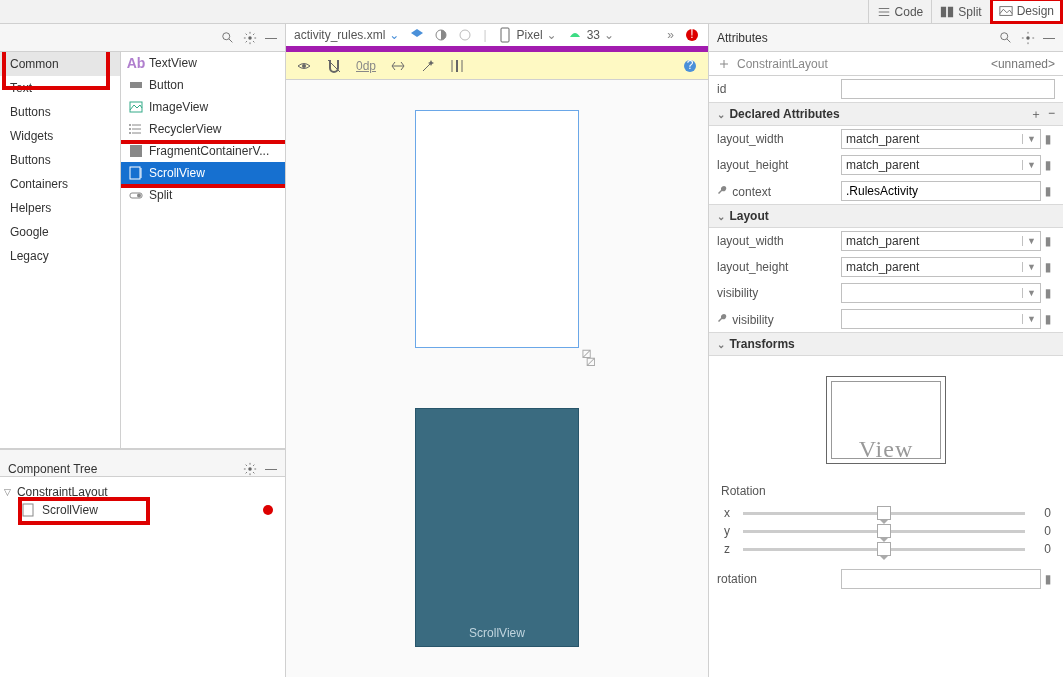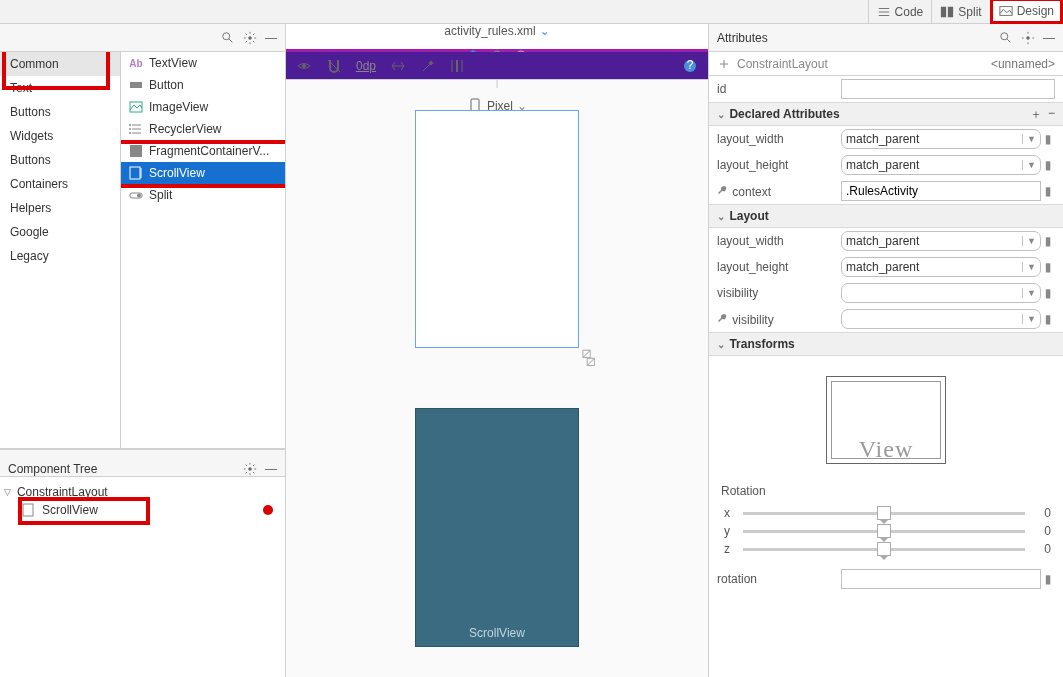--- a/index.html
+++ b/index.html
@@ -34,43 +34,43 @@
   .comp-hdr .title{font-weight:500;color:#333;}
   .comp-hdr .icons{display:flex;gap:8px;color:#666;}
   .comp-body { flex:0 0 200px; overflow:auto; padding:6px 4px; position:relative;}
   .tree-node { display:flex; align-items:center; gap:6px; padding:2px 0;}
   .tree-node .ico{width:14px;height:14px;display:inline-flex;}
   .tree-child { margin-left:18px;}
   .err-dot { width:10px;height:10px; border-radius:50%; background:#d00; margin-left:auto; margin-right:8px;}
 
   
   .center { flex:1; display:flex; flex-direction:column; border-right:1px solid #d0d0d0; background:#fafafa;}
-  .center-top { height:28px; display:flex; align-items:center; gap:10px; padding:0 8px; border-bottom:3px solid #a21caf; background:#fff;flex-direction:column;}
+  .center-top { height:28px; display:flex; align-items:center; gap:10px; padding:0 8px; border-bottom:6px solid #a21caf; background:#fff;}
   .center-top .file{color:#555; display:flex; align-items:center; gap:4px;}
   .center-top .icons{display:flex;gap:8px;color:#888;align-items:center;}
   .center-top svg{width:16px;height:16px;}
-  .center-tools { height:28px; display:flex; align-items:center; gap:14px; padding:0 10px; border-bottom:1px solid #d0d0d0; background:#4c1d95; color:#888;}
+  .center-tools { height:28px; display:flex; align-items:center; gap:14px; padding:0 10px; border-bottom:1px solid #d0d0d0; background:#fef9c3; color:#888;}
   .center-tools .sp{flex:1;}
   .center-tools svg{width:16px;height:16px;}
   .canvas { flex:1; overflow:auto; display:flex; flex-direction:column; align-items:center; gap:60px; padding:30px 0;}
   .device { width:164px; height:292px; background:#fff; border:1px solid #6aa7e8; position:relative;}
   .device .handle{position:absolute;right:-18px;bottom:-18px;color:#aaa;font-size:16px;line-height:8px;}
   .blueprint { width:164px; height:292px; background:#3a6b80;border:1px solid #28556a; display:flex; align-items:flex-end; justify-content:center; padding-bottom:6px; color:#c0d5de;}
   
   
   .rightcol { width:354px; display:flex; flex-direction:column; background:#fff;}
   .attr-hdr { height:28px; display:flex; align-items:center; justify-content:space-between; padding:0 8px; border-bottom:1px solid #d0d0d0; background:#f6f6f6;}
   .attr-bread { height:24px; display:flex; align-items:center; gap:6px; padding:0 8px; border-bottom:1px solid #d0d0d0; color:#888;}
   .attr-bread .unnamed{margin-left:auto;color:#777;}
   .attr-body { flex:1; overflow:auto;}
   .attr-row { display:flex; align-items:center; height:26px; padding:0 8px; }
   .attr-row .lbl{width:124px;color:#555;}
   .attr-row .val{flex:1;}
   .attr-row input, .attr-row .combo { width:100%; height:20px; border:1px solid #c0c0c0; padding:0 4px; background:#fff;}
-  .combo{display:flex;align-items:center;justify-content:space-between;border-radius:7px;}
+  .combo{display:flex;align-items:center;justify-content:space-between;}
   .combo .arr{color:#888;font-size:9px;border-left:1px solid #c0c0c0;padding-left:4px;margin-left:4px;}
   .section-hdr { background:#f0f0f0; font-weight:600; display:flex; align-items:center; height:24px; padding:0 8px; border-top:1px solid #d9d9d9; border-bottom:1px solid #d9d9d9;}
   .section-hdr .chev{margin-right:4px;color:#777;font-size:10px;}
   .section-hdr .ops{margin-left:auto;display:flex;gap:6px;color:#555;font-weight:400;}
   .morebtn{width:14px;text-align:center;color:#888;}
   .viewbox{margin:20px auto 14px;width:120px;height:88px;border:1px solid #666;display:flex;align-items:flex-end;justify-content:center;position:relative;}
   .viewbox::after{content:"";position:absolute;inset:4px;border:1px solid #999;}
   .viewbox span{font-family:Georgia,serif;font-size:24px;color:#999;letter-spacing:1px;}
   .slider-row{display:flex;align-items:center;gap:10px;padding:2px 12px;}
   .slider-row .axlbl{width:12px;text-align:center;color:#555;}
@@ -136,21 +136,21 @@
         <div class="cat">Widgets</div>
         <div class="cat">Buttons</div>
         <div class="cat">Containers</div>
         <div class="cat">Helpers</div>
         <div class="cat">Google</div>
         <div class="cat">Legacy</div>
       </div>
       <div class="pal-items">
         <div class="pal-red" style="left:-6px;top:88px;width:186px;height:48px;"></div>
         <div class="pal-item">
-            <span class="ico" style="color:#b07fce;font-weight:bold;font-size:10px;">Ab</span>
+            <span class="ico" style="color:#b07fce;font-weight:bold;font-size:14px;">Ab</span>
             <span>TextView</span>
           </div>
         <div class="pal-item">
             <span class="ico">
               <svg viewBox="0 0 14 14">
                 <rect x="1" y="4" width="12" height="6" fill="#888"></rect>
               </svg>
             </span>
             <span>Button</span>
           </div>

